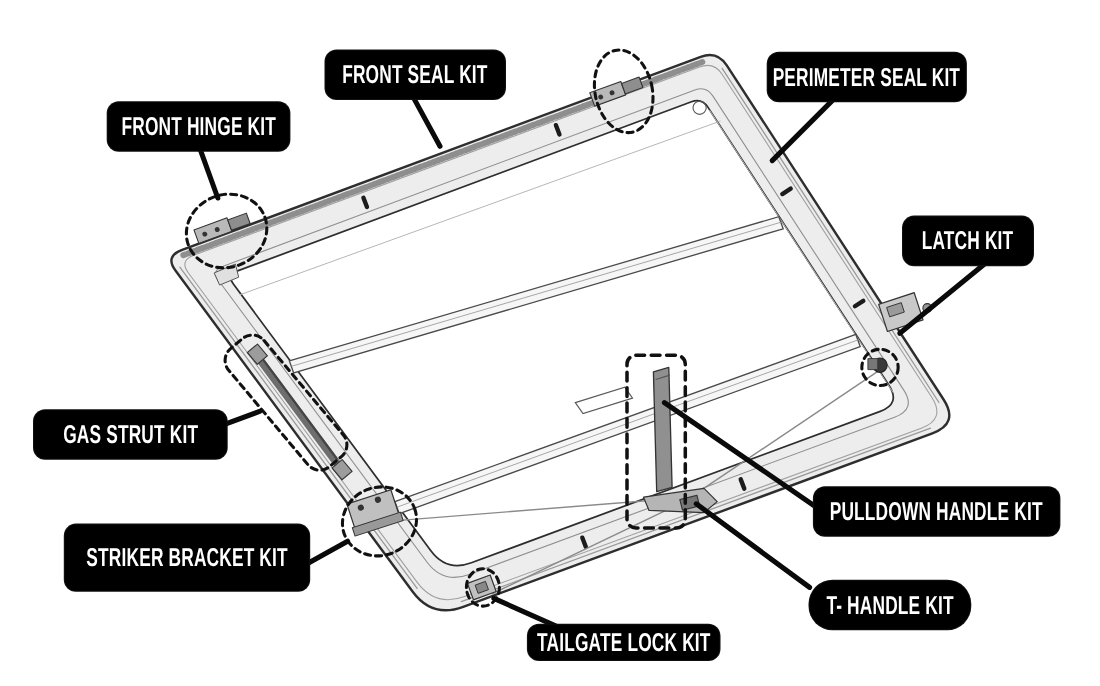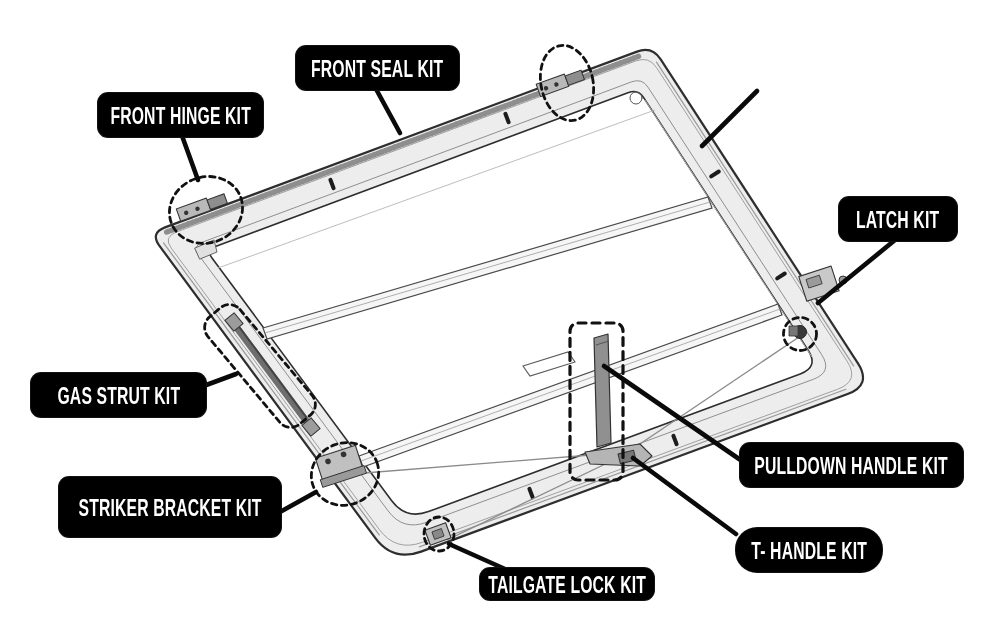--- a/index.html
+++ b/index.html
@@ -148,21 +148,24 @@
       <path d="M742,461 L604,366"></path>
     </g>
   </svg>
 
   <div class="callout" style="left:296px; top:46px;  width:163px; height:44px;">
       <span class="ct">FRONT SEAL KIT</span>
     </div>
   <div class="callout" style="left:98px;  top:93px;  width:165px; height:44px;">
       <span class="ct">FRONT HINGE KIT</span>
     </div>
-  <div class="callout" style="left:839px; top:197px; width:118px; height:44px;">
+  <div class="callout" style="left:698px; top:48px;  width:180px; height:44px;">
+      <span class="ct">PERIMETER SEAL KIT</span>
+    </div>
+  <div class="callout" style="left:821px; top:197px; width:118px; height:44px;">
       <span class="ct">LATCH KIT</span>
     </div>
   <div class="callout" style="left:31px;  top:373px; width:175px; height:44px;">
       <span class="ct">GAS STRUT KIT</span>
     </div>
   <div class="callout" style="left:59px;  top:477px; width:222px; height:60px;">
       <span class="ct">STRIKER BRACKET KIT</span>
     </div>
   <div class="callout" style="left:480px; top:568px; width:174px; height:32px;">
       <span class="ct">TAILGATE LOCK KIT</span>

